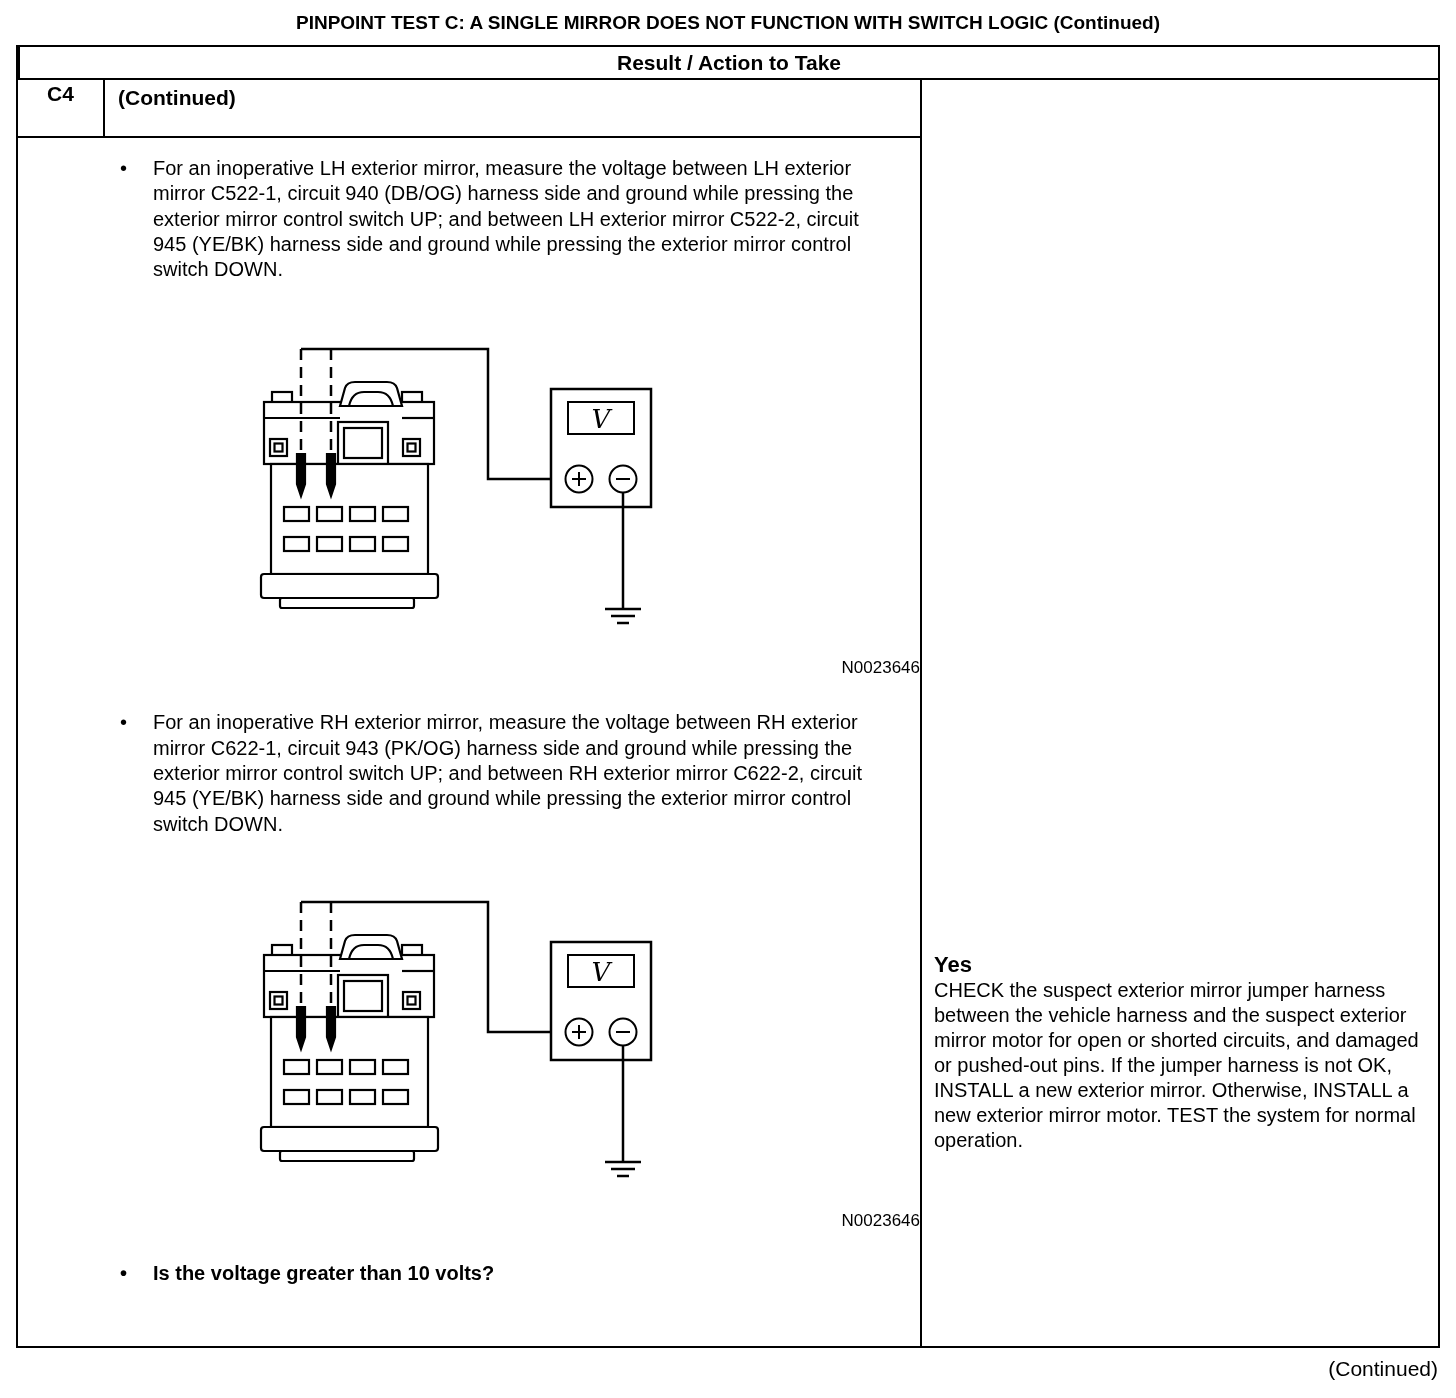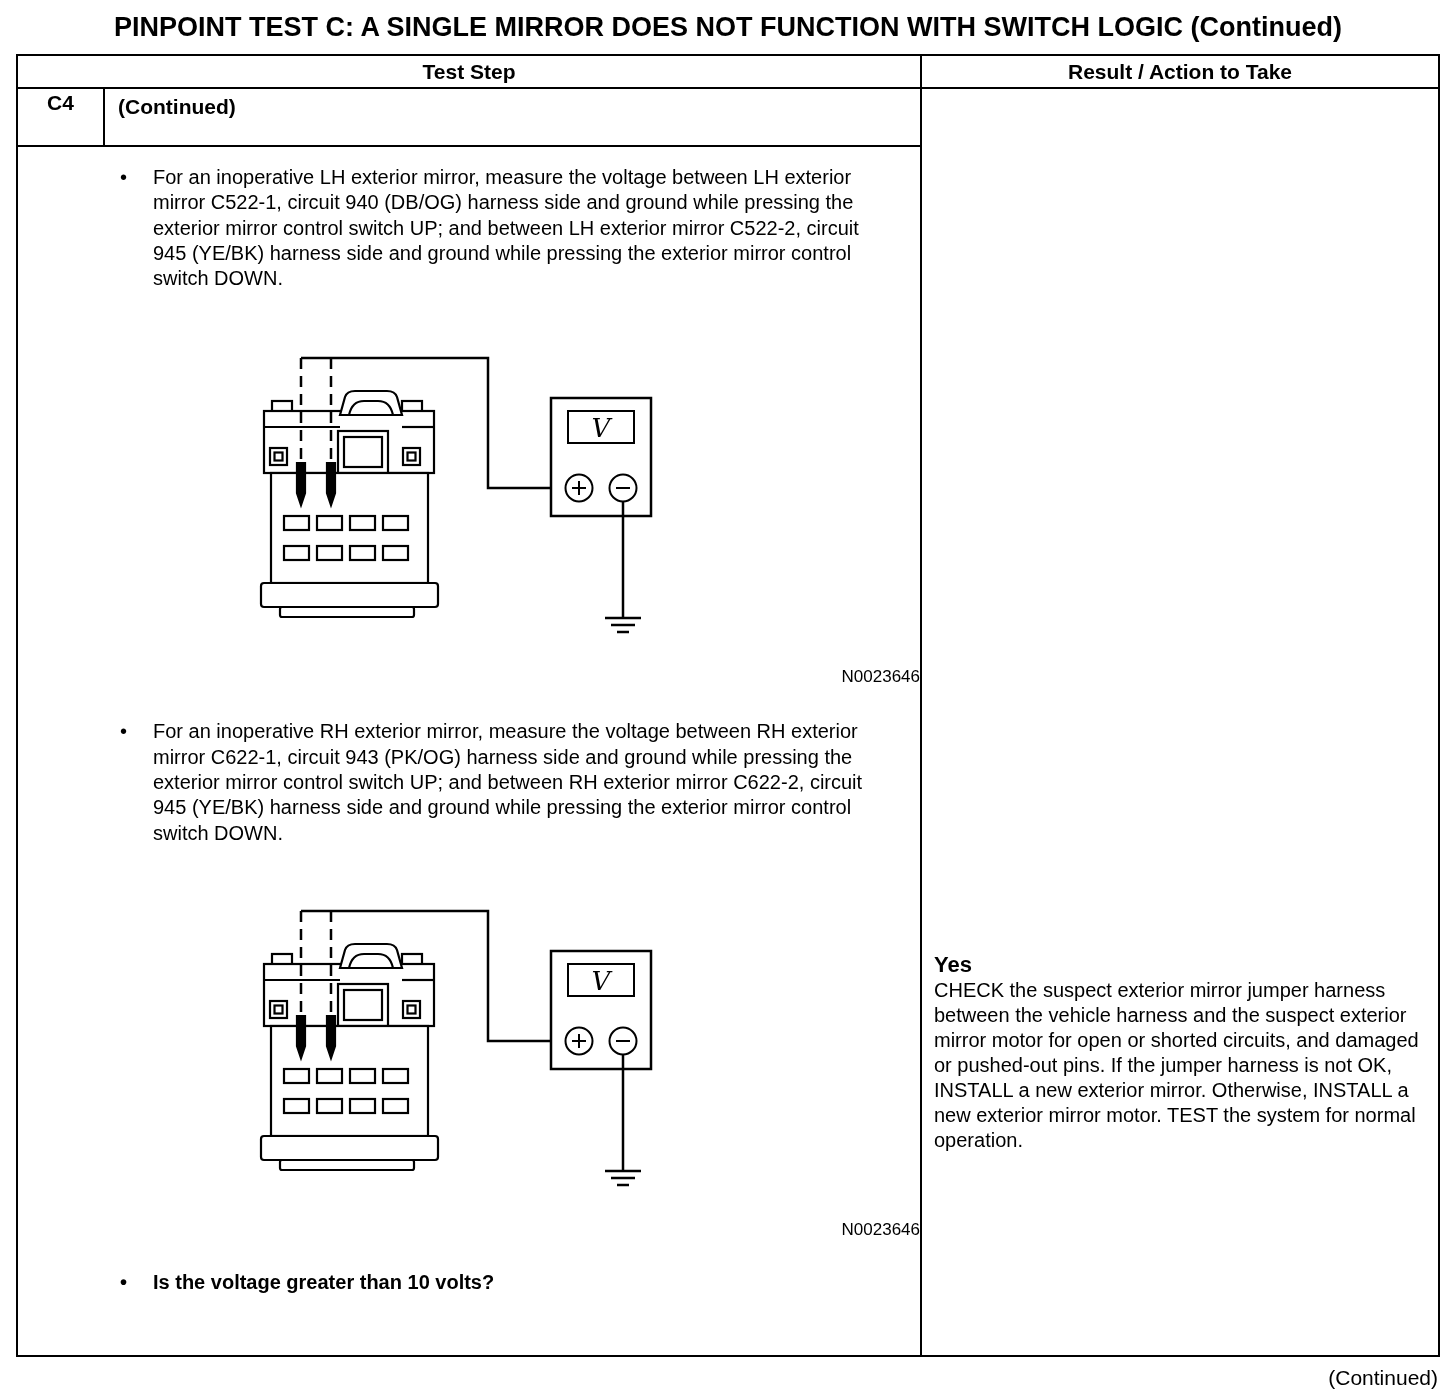--- a/index.html
+++ b/index.html
@@ -8,41 +8,41 @@
     width:1456px; height:1398px;
     color:#000;
     font-family:"Liberation Sans", sans-serif;
     overflow:hidden;
   }
   .page { padding:12px 16px 0 16px; }
 
   .title {
     text-align:center;
     font-weight:bold;
-    font-size:27px;
+    font-size:19px;
     margin-bottom:11px;
     white-space:nowrap;
   }
 
   .ptable { border:2px solid #000; width:1424px; }
 
   .thead { display:flex; border-bottom:2px solid #000; height:33px; }
   .th {
     font-weight:bold; font-size:21px;
     display:flex; align-items:center; justify-content:center;
   }
   .th-left  { width:902px; }
   .th-right { flex:1; border-left:2px solid #000; }
 
   .tbody { display:flex; height:1266px; }
   .col-left  { width:902px; }
   .col-right {
     flex:1; border-left:2px solid #000;
     display:flex; flex-direction:column;
-    padding:4px 12px;
+    padding:13px 12px;
     font-size:20px; line-height:25px;
   }
 
   .step-header { display:flex; border-bottom:2px solid #000; height:58px; }
   .step-id {
     width:87px; border-right:2px solid #000;
     font-weight:bold; font-size:21px;
     text-align:center; padding-top:2px;
   }
   .step-title {
@@ -139,21 +139,20 @@
   </defs>
 </svg>
 
 <div class="page">
 
   <div class="title">PINPOINT TEST C: A SINGLE MIRROR DOES NOT FUNCTION WITH SWITCH LOGIC (Continued)</div>
 
   <div class="ptable">
 
     <div class="thead">
-      <div class="th th-left">Test Step</div>
       <div class="th th-right">Result / Action to Take</div>
     </div>
 
     <div class="tbody">
 
       <div class="col-left">
 
         <div class="step-header">
           <div class="step-id">C4</div>
           <div class="step-title">

